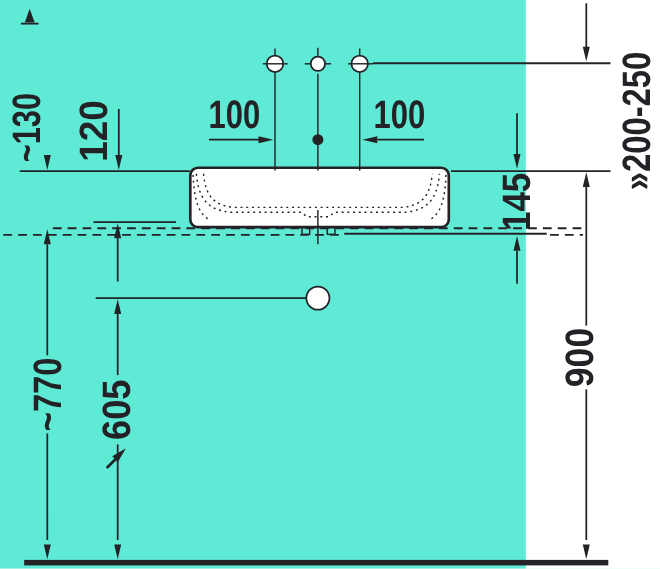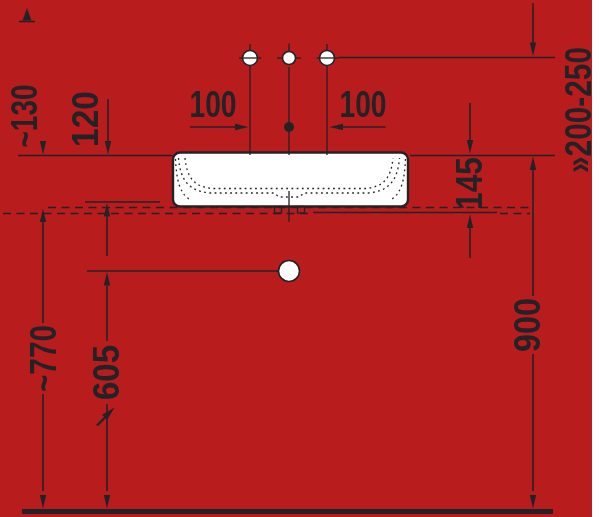--- a/index.html
+++ b/index.html
@@ -1,16 +1,16 @@
 <!DOCTYPE html>
 <html><head>
 <meta charset="utf-8">
 <style>
   html,body{margin:0;padding:0;background:#ffffff;}
-  .stage{width:592px;height:517px;position:relative;background:#b91c1c;}
+  .stage{width:478px;height:517px;position:relative;background:#5eead4;}
   svg text{
     font-family:"Liberation Sans","DejaVu Sans",sans-serif;
     font-weight:700;
     font-size:36px;
     fill:#232327;
   }
   .ln{stroke:#232327;stroke-width:1.6;fill:none;}
   .ln-thin{stroke:#232327;stroke-width:1.3;fill:none;}
   .ln-dash{stroke:#232327;stroke-width:1.6;fill:none;stroke-dasharray:8 5.5;}
   .ln-dot{stroke:#232327;stroke-width:1.3;fill:none;stroke-dasharray:1.8 3.4;}

